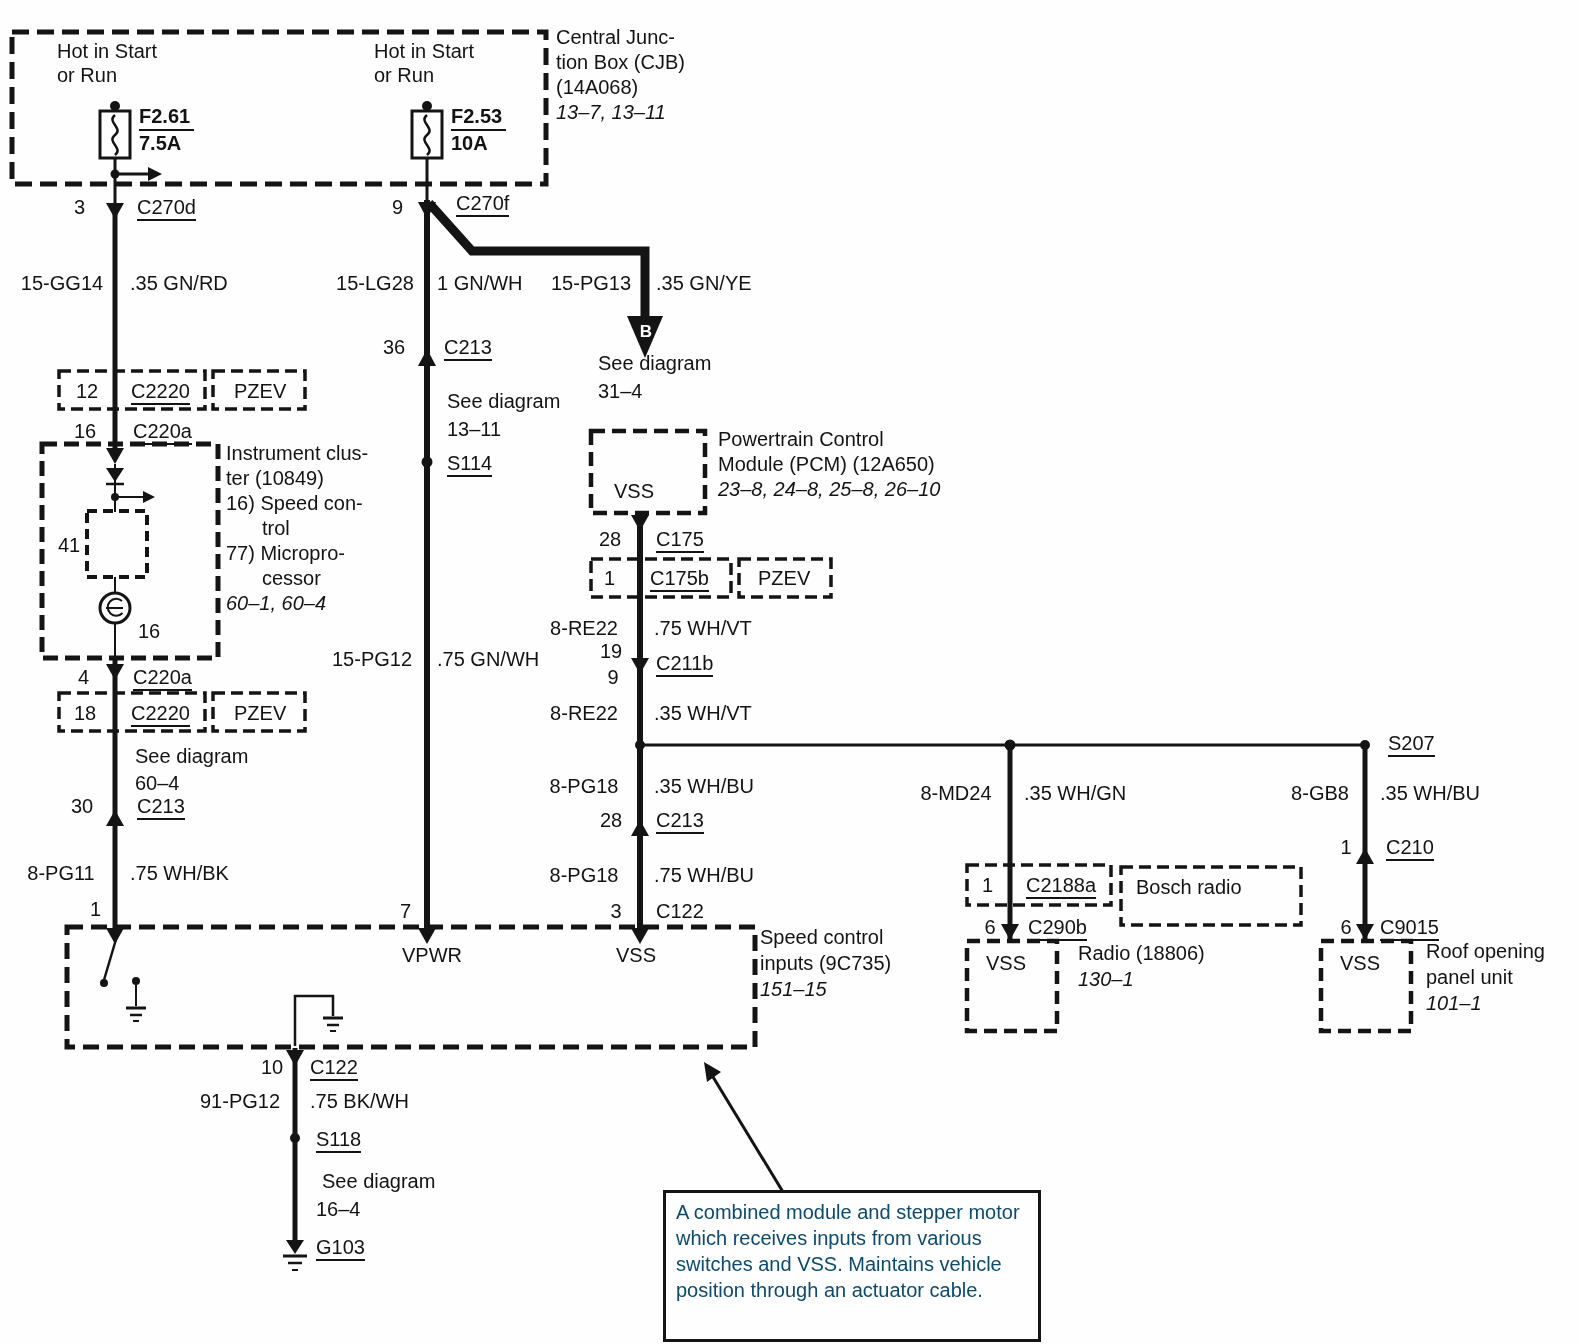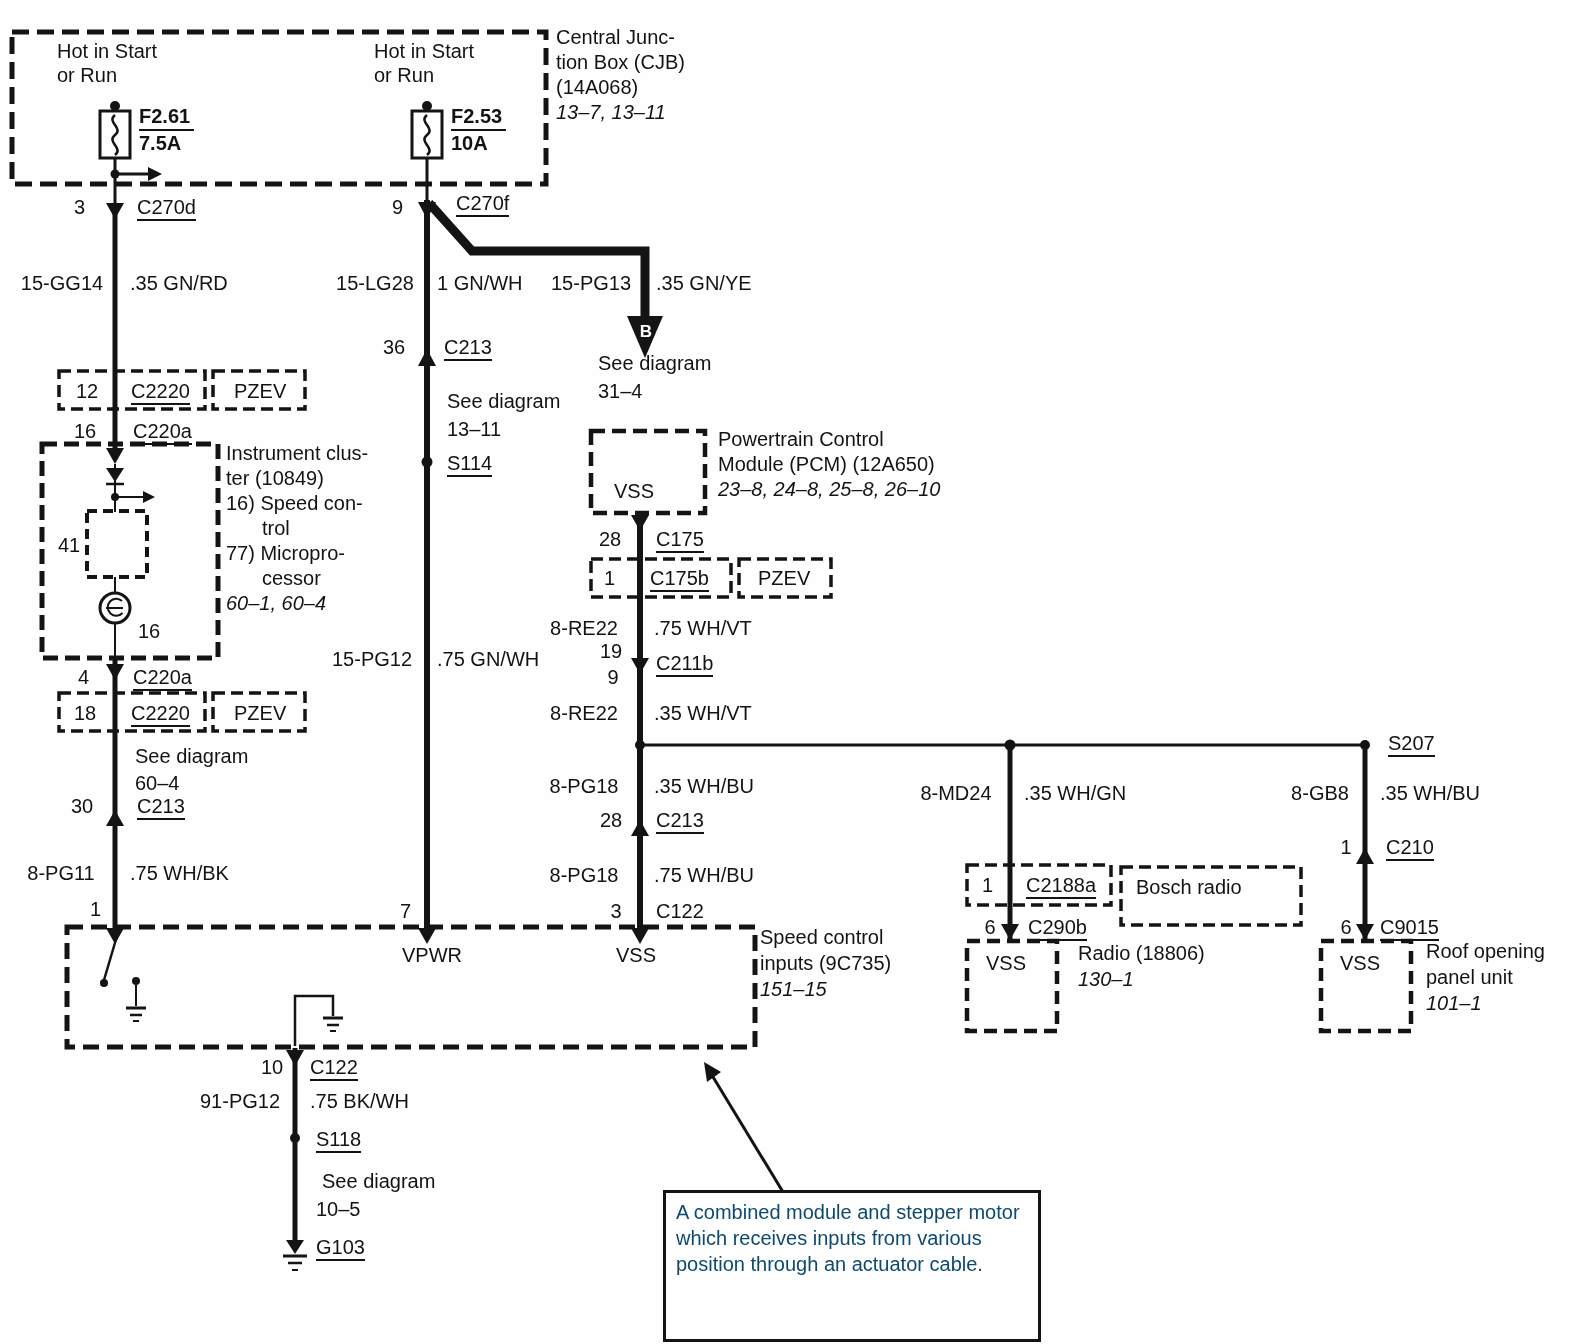--- a/index.html
+++ b/index.html
@@ -240,21 +240,21 @@
 <div class="t" style="left:616px;top:944px">VSS</div>
 <div class="t b" style="left:760px;top:926px">Speed control</div>
 <div class="t b" style="left:760px;top:952px">inputs (9C735)</div>
 <div class="t b i" style="left:760px;top:978px">151–15</div>
 <div class="t ra" style="left:256px;top:1056px;width:32px">10</div>
 <div class="t u" style="left:310px;top:1056px">C122</div>
 <div class="t ra" style="left:196px;top:1090px;width:88px">91-PG12</div>
 <div class="t" style="left:310px;top:1090px">.75 BK/WH</div>
 <div class="t u" style="left:316px;top:1128px">S118</div>
 <div class="t" style="left:322px;top:1170px">See diagram</div>
-<div class="t" style="left:316px;top:1198px">10–5</div>
+<div class="t" style="left:316px;top:1198px">16–4</div>
 <div class="t u" style="left:316px;top:1236px">G103</div>
 
 <div class="t ra" style="left:912px;top:782px;width:88px">8-MD24</div>
 <div class="t" style="left:1024px;top:782px">.35 WH/GN</div>
 <div class="t" style="left:982px;top:874px">1</div>
 <div class="t u" style="left:1026px;top:874px">C2188a</div>
 <div class="t" style="left:1136px;top:876px">Bosch radio</div>
 <div class="t ra" style="left:978px;top:916px;width:24px">6</div>
 <div class="t u" style="left:1028px;top:916px">C290b</div>
 <div class="t" style="left:986px;top:952px">VSS</div>
@@ -269,16 +269,17 @@
 <div class="t ra" style="left:1334px;top:916px;width:24px">6</div>
 <div class="t u" style="left:1380px;top:916px">C9015</div>
 <div class="t" style="left:1340px;top:952px">VSS</div>
 <div class="t b" style="left:1426px;top:940px">Roof opening</div>
 <div class="t b" style="left:1426px;top:966px">panel unit</div>
 <div class="t b i" style="left:1426px;top:992px">101–1</div>
 
 <div class="note" style="left:663px;top:1190px;width:352px;height:134px;padding:6px 10px">
   <div class="nl">A combined module and stepper motor</div>
   <div class="nl">which receives inputs from various</div>
+  <div class="nl">switches and VSS. Maintains vehicle</div>
   <div class="nl">position through an actuator cable.</div>
 </div>
 
 </div>
 
 </body></html>

